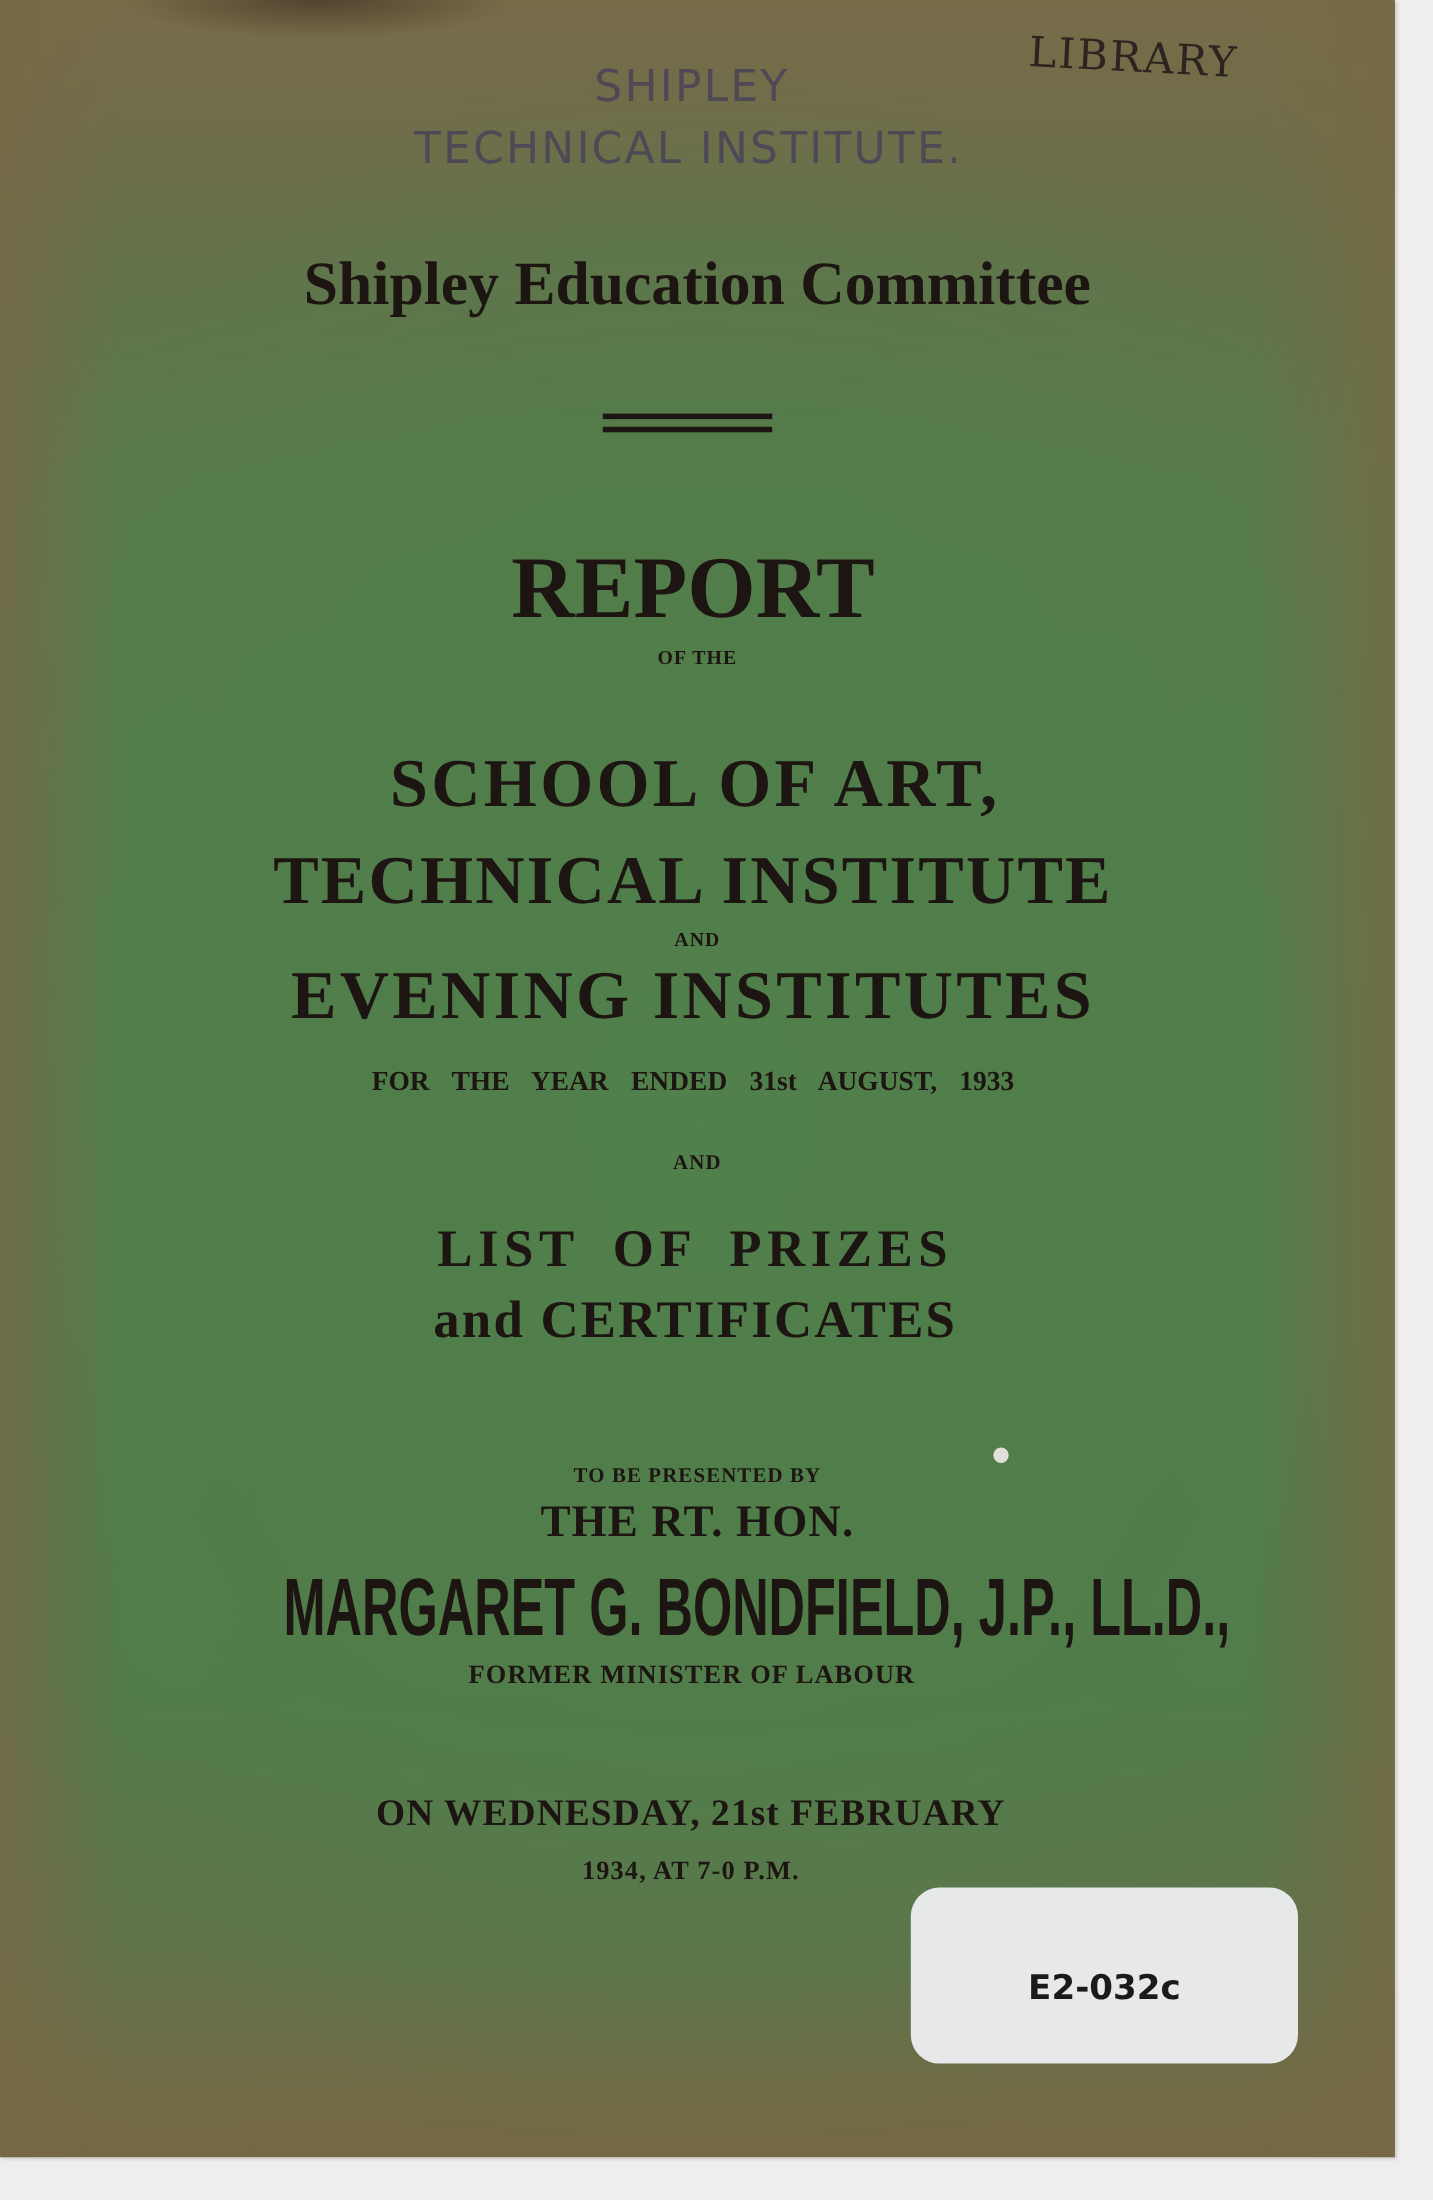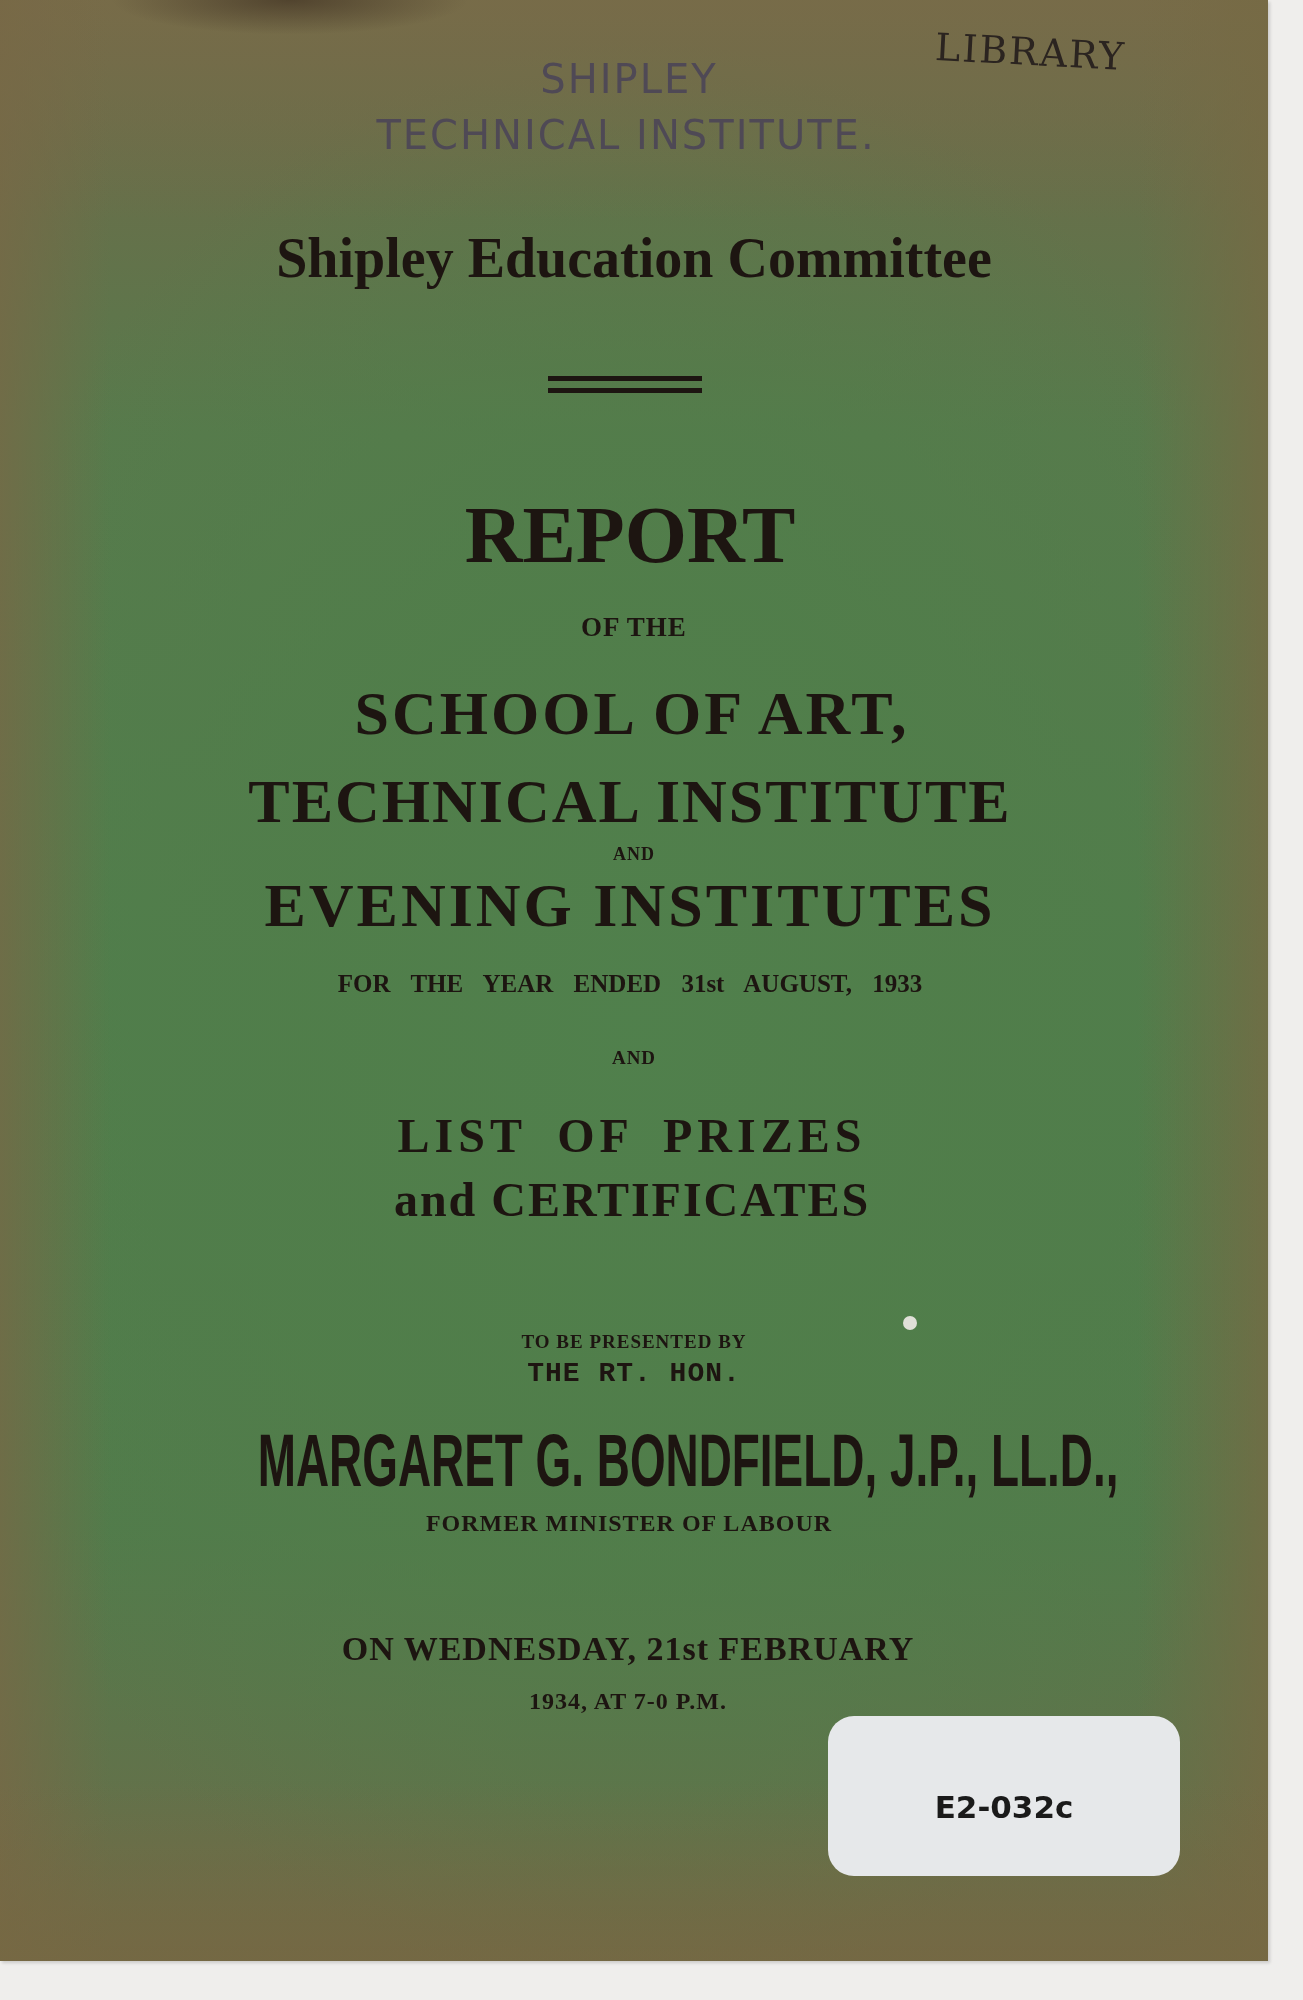--- a/index.html
+++ b/index.html
@@ -87,39 +87,39 @@
 
   <div class="handwritten">LIBRARY</div>
 
   <div class="line bold" style="top:226px; font-size:56px;">Shipley Education Committee</div>
 
   <div class="rule" style="top:376px;"></div>
   <div class="rule" style="top:388px;"></div>
 
   <div class="line bold" style="top:490px; font-size:80px; left:-4px;">REPORT</div>
 
-  <div class="line bold" style="top:612px; font-size:27px; letter-spacing:1px;">OF THE</div>
+  <div class="line bold" style="top:588px; font-size:18px; letter-spacing:1px;">OF THE</div>
 
   <div class="line bold" style="top:678px; font-size:62px; letter-spacing:3px; left:-2px;">SCHOOL OF ART,</div>
   <div class="line bold" style="top:766px; font-size:62px; letter-spacing:2px; left:-4px;">TECHNICAL INSTITUTE</div>
   <div class="line bold" style="top:844px; font-size:18px; letter-spacing:1px;">AND</div>
   <div class="line bold" style="top:870px; font-size:62px; letter-spacing:3px; left:-4px;">EVENING INSTITUTES</div>
 
   <div class="line bold" style="top:970px; font-size:25px; word-spacing:14px; left:-4px;">FOR THE YEAR ENDED 31st AUGUST, 1933</div>
 
   <div class="line bold" style="top:1047px; font-size:19px; letter-spacing:1px;">AND</div>
 
   <div class="line bold" style="top:1108px; font-size:48px; letter-spacing:5px; word-spacing:14px; left:-2px;">LIST OF PRIZES</div>
   <div class="line bold" style="top:1172px; font-size:48px; letter-spacing:2px; left:-2px;">and CERTIFICATES</div>
 
   <div class="line bold" style="top:1331px; font-size:19px; letter-spacing:1px;">TO BE PRESENTED BY</div>
 
   <div class="speck"></div>
 
-  <div class="line bold" style="top:1358px; font-size:28px; letter-spacing:1px;font-family:Liberation Mono, monospace;">THE RT. HON.</div>
+  <div class="line bold" style="top:1358px; font-size:41px; letter-spacing:1px;">THE RT. HON.</div>
 
   <div class="line" style="top:1418px; font-size:74px; left:-6px;">
     <span class="condensed">MARGARET G. BONDFIELD, J.P., LL.D.,</span>
   </div>
 
   <div class="line bold" style="top:1510px; font-size:24px; letter-spacing:1px; left:-5px;">FORMER MINISTER OF LABOUR</div>
 
   <div class="line bold" style="top:1630px; font-size:34px; letter-spacing:1px; left:-6px;">ON WEDNESDAY, 21st FEBRUARY</div>
   <div class="line bold" style="top:1688px; font-size:24px; letter-spacing:1px; left:-6px;">1934, AT 7-0 P.M.</div>
 

